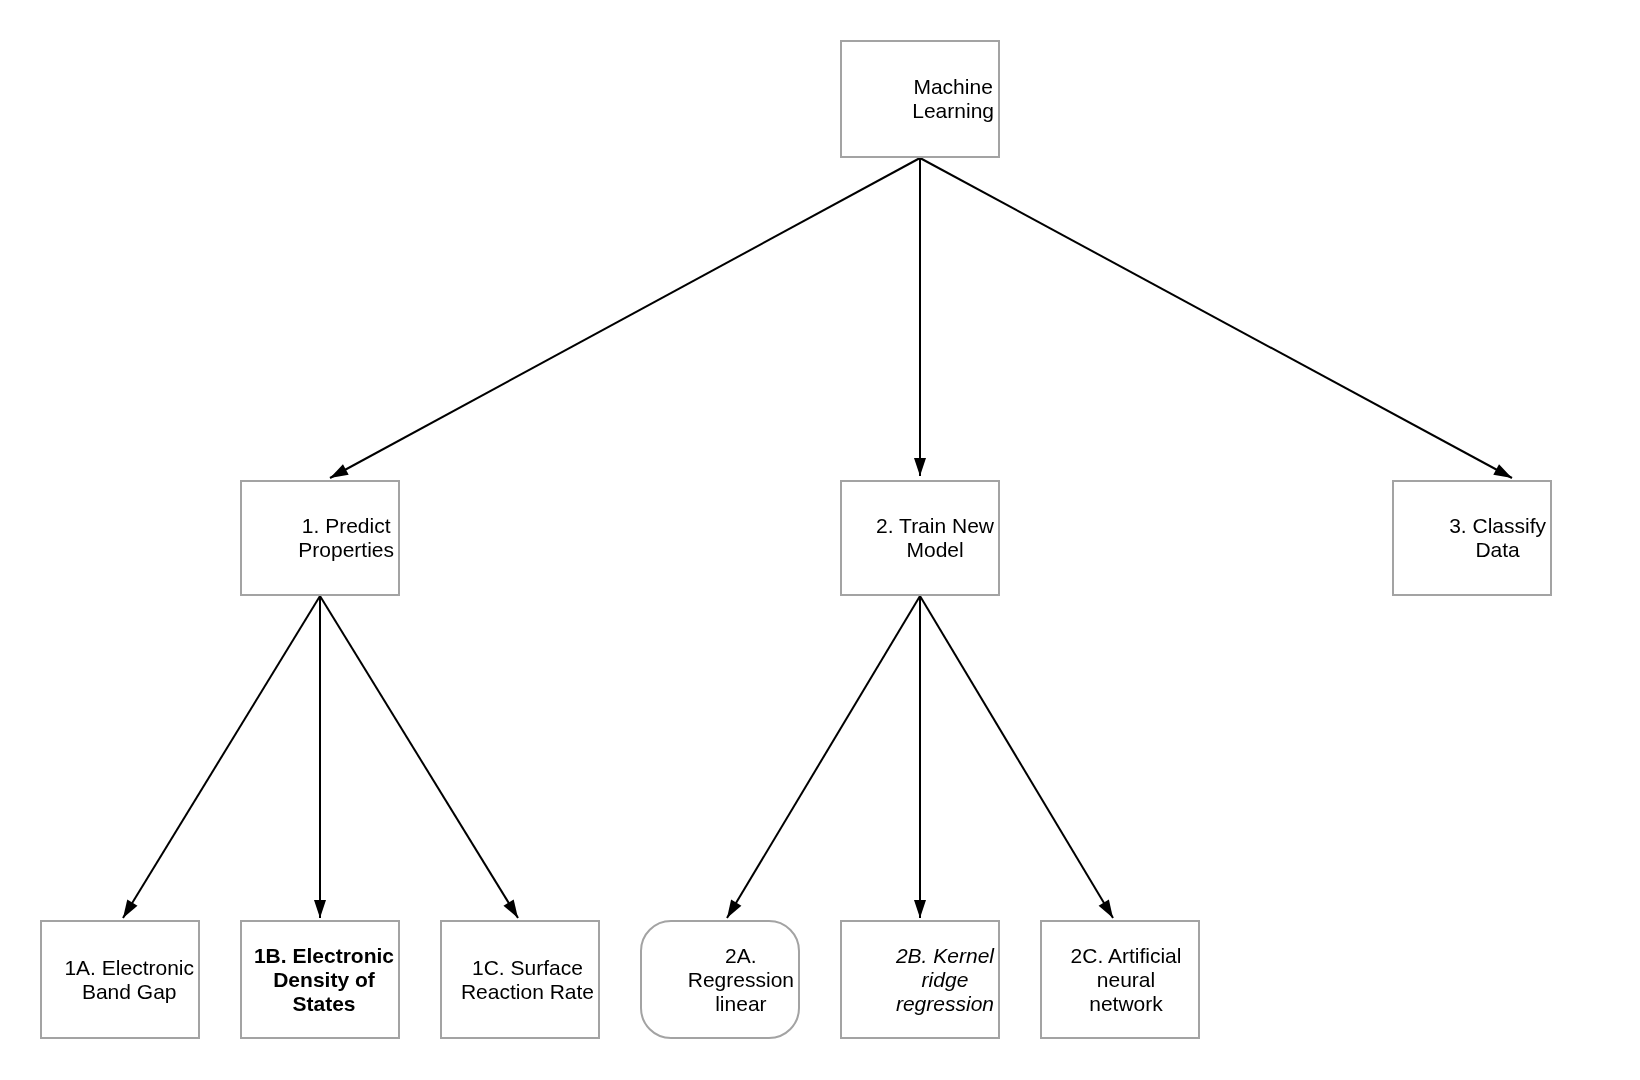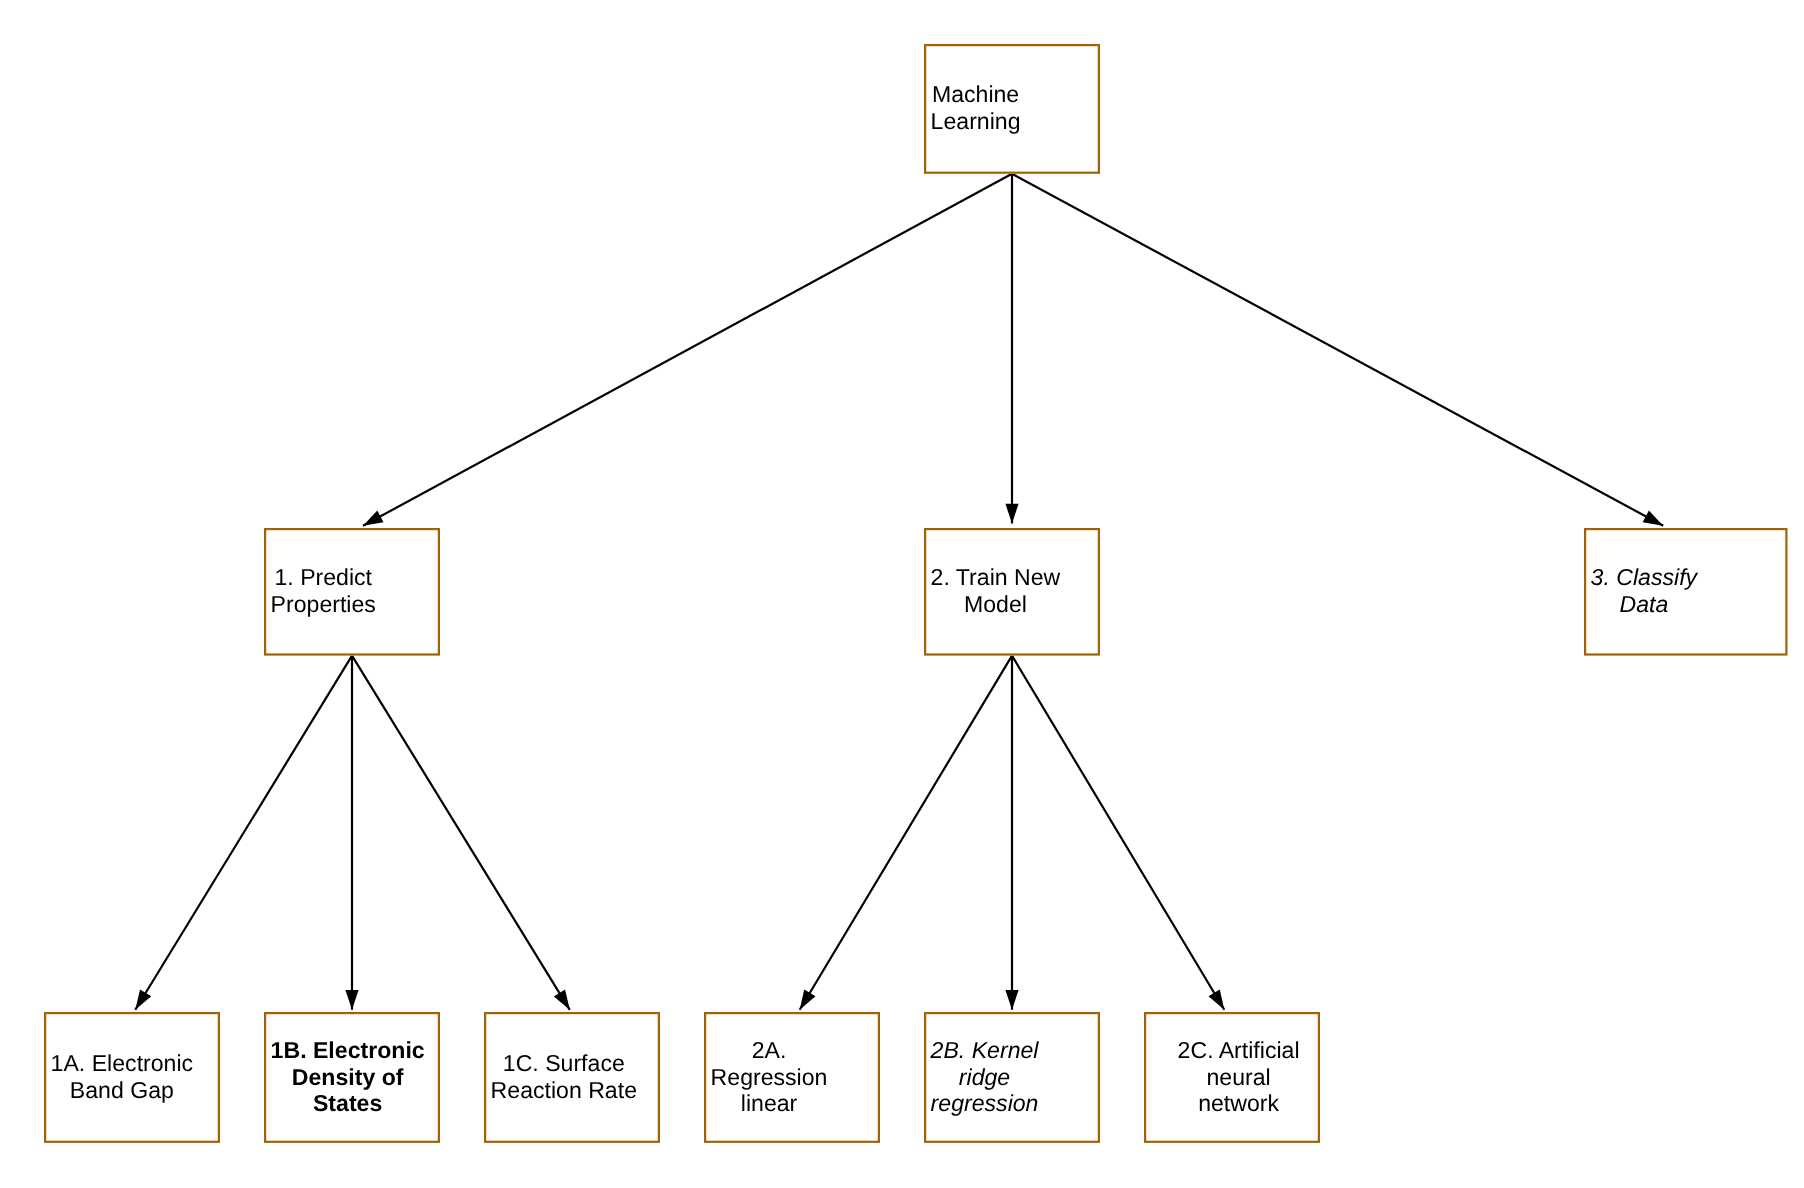--- a/index.html
+++ b/index.html
@@ -24,24 +24,24 @@
     height: 1080px;
   }
   .edges-layer line {
     stroke: #000000;
     stroke-width: 2;
   }
   .node {
     position: absolute;
     box-sizing: border-box;
     background: #ffffff;
-    border: 2px solid #a16207;
+    border: 2px solid #a3a3a3;
     display: flex;
     align-items: center;
-    justify-content: flex-start;
+    justify-content: flex-end;
     text-align: center;
     font-size: 21px;
     line-height: 24px;
     padding: 4px;
   }
   .node .label {
     white-space: pre-line;
   }
 </style>
 </head>
@@ -74,42 +74,42 @@
   <div class="node" style="left:240px; top:480px; width:160px; height:116px;">
     <span class="label">1. Predict
 Properties</span>
   </div>
 
   <div class="node" style="left:840px; top:480px; width:160px; height:116px;">
     <span class="label">2. Train New
 Model</span>
   </div>
 
-  <div class="node" style="left:1440px; top:480px; width:185px; height:116px;font-style:italic;">
+  <div class="node" style="left:1392px; top:480px; width:160px; height:116px;">
     <span class="label">3. Classify
 Data</span>
   </div>
 
   <div class="node" style="left:40px; top:920px; width:160px; height:119px;">
     <span class="label">1A. Electronic
 Band Gap</span>
   </div>
 
   <div class="node" style="left:240px; top:920px; width:160px; height:119px;font-weight:bold;">
     <span class="label">1B. Electronic
 Density of
 States</span>
   </div>
 
   <div class="node" style="left:440px; top:920px; width:160px; height:119px;">
     <span class="label">1C. Surface
 Reaction Rate</span>
   </div>
 
-  <div class="node" style="left:640px; top:920px; width:160px; height:119px;">
+  <div class="node" style="left:640px; top:920px; width:160px; height:119px;border-radius:31px;">
     <span class="label">2A.
 Regression
 linear</span>
   </div>
 
   <div class="node" style="left:840px; top:920px; width:160px; height:119px;font-style:italic;">
     <span class="label">2B. Kernel
 ridge
 regression</span>
   </div>

